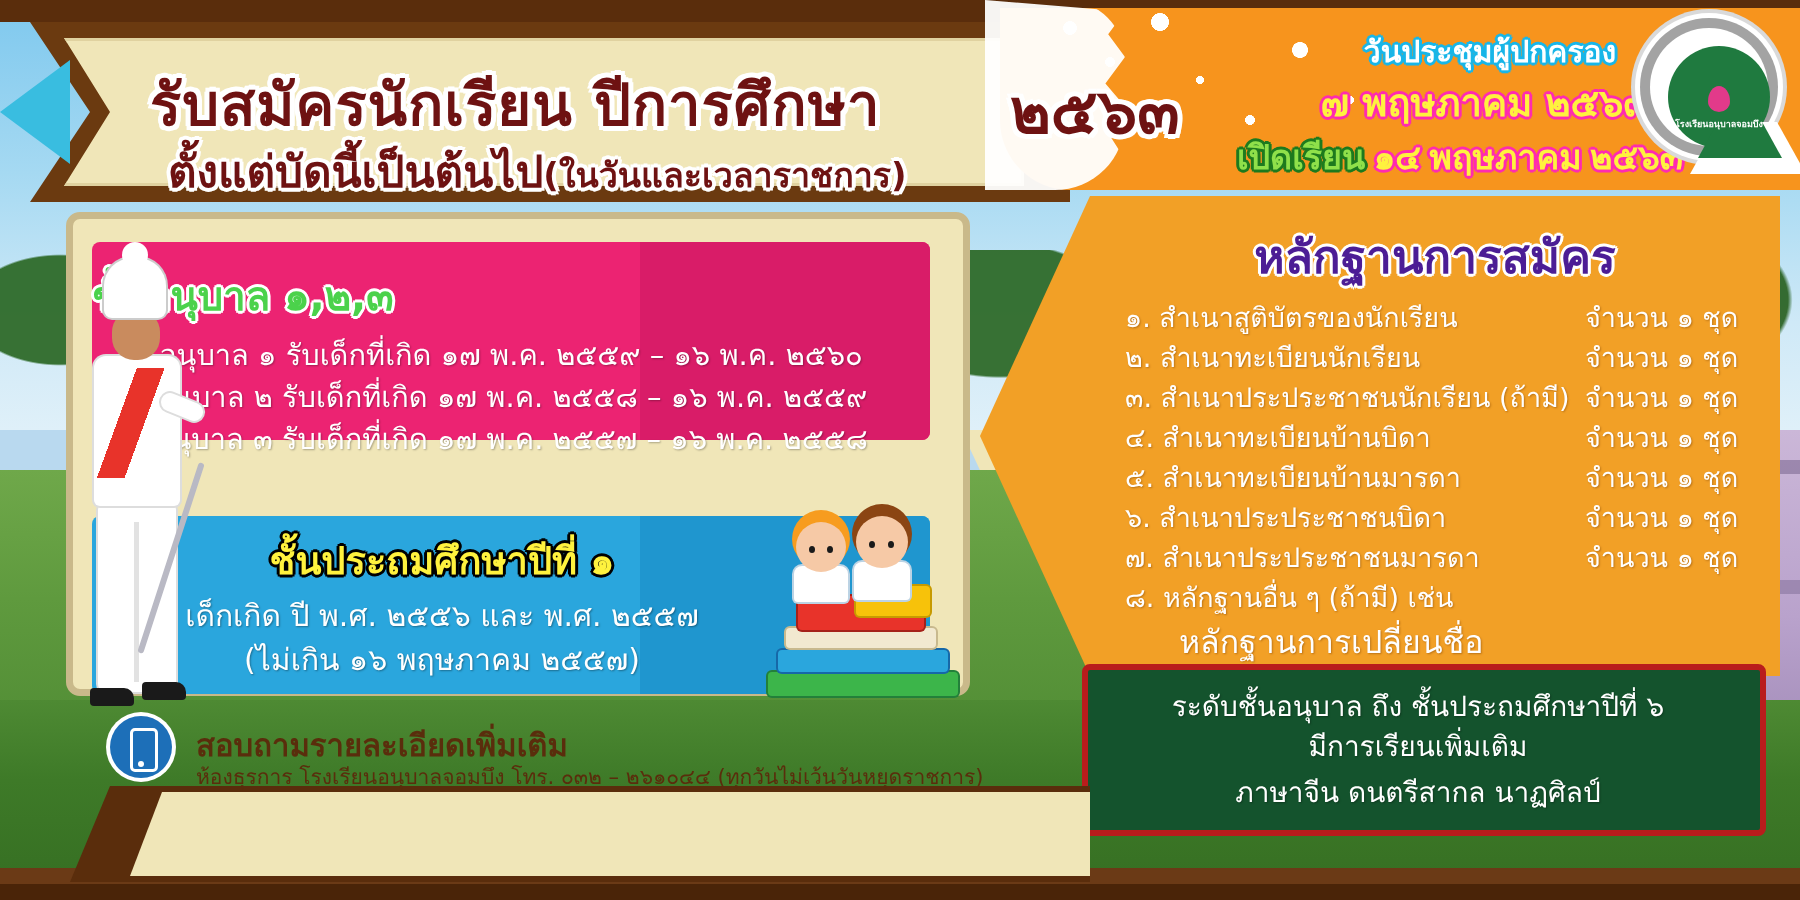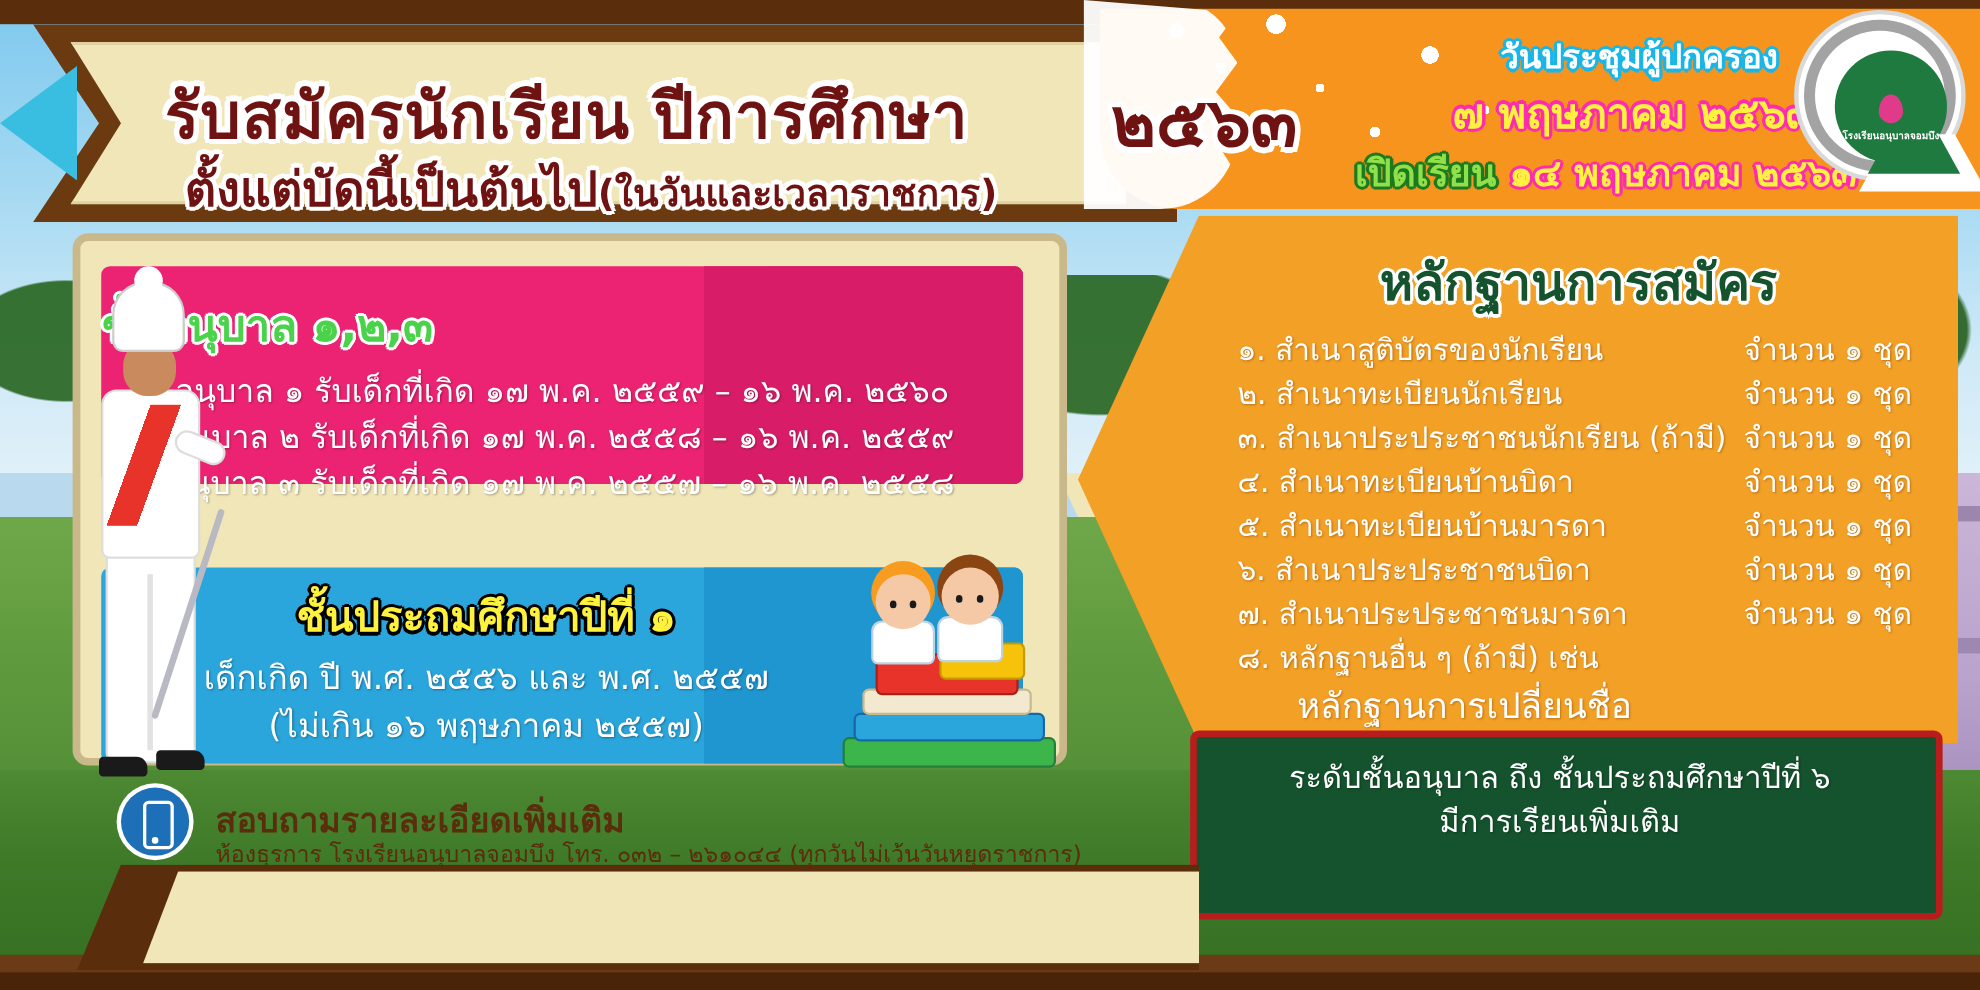--- a/index.html
+++ b/index.html
@@ -82,21 +82,21 @@
     font-size:30px;font-weight:bold;color:#ffffff;white-space:nowrap;
     text-shadow:-2px -2px 0 #19b6e8,2px -2px 0 #19b6e8,-2px 2px 0 #19b6e8,2px 2px 0 #19b6e8,
       0 -3px 0 #19b6e8,0 3px 0 #19b6e8,-3px 0 0 #19b6e8,3px 0 0 #19b6e8;}
   .sp-l2{position:absolute;left:1250px;top:72px;width:470px;text-align:center;
     font-size:38px;font-weight:bold;color:#fff23e;white-space:nowrap;
     text-shadow:-2px -2px 0 #ff2bb0,2px -2px 0 #ff2bb0,-2px 2px 0 #ff2bb0,2px 2px 0 #ff2bb0,
       0 -3px 0 #ff2bb0,0 3px 0 #ff2bb0,-3px 0 0 #ff2bb0,3px 0 0 #ff2bb0;}
   .sp-l3{position:absolute;left:1190px;top:130px;width:540px;text-align:center;
     font-size:34px;font-weight:bold;color:#fff23e;white-space:nowrap;
     text-shadow:-2px -2px 0 #ff2bb0,2px -2px 0 #ff2bb0,-2px 2px 0 #ff2bb0,2px 2px 0 #ff2bb0,
-      0 -3px 0 #ff2bb0,0 3px 0 #ff2bb0,-3px 0 0 #ff2bb0,3px 0 0 #ff2bb0;}
+      0 -3px 0 #ff2bb0,0 3px 0 #ff2bb0,-3px 0 0 #ff2bb0,3px 0 0 #ff2bb0;font-family:Liberation Serif, serif;}
   .sp-l3 .green{color:#8fe04a;
     text-shadow:-2px -2px 0 #1e7a1e,2px -2px 0 #1e7a1e,-2px 2px 0 #1e7a1e,2px 2px 0 #1e7a1e,
       0 -3px 0 #1e7a1e,0 3px 0 #1e7a1e,-3px 0 0 #1e7a1e,3px 0 0 #1e7a1e;}
 
   
   .logo{position:absolute;left:1640px;top:18px;width:138px;height:138px;border-radius:50%;
     background:#a3a3a3;box-shadow:0 0 0 5px #fff,0 0 0 9px #d9d9d9;}
   .logo-inner{position:absolute;left:10px;top:10px;width:118px;height:118px;border-radius:50%;
     background:#ffffff;}
   .logo-core{position:absolute;left:18px;top:18px;width:102px;height:102px;border-radius:50%;
@@ -180,21 +180,21 @@
     transform:rotate(18deg);border-radius:3px;}
   .boy-arm{position:absolute;left:100px;top:140px;width:44px;height:18px;background:#fff;border-radius:9px;
     box-shadow:0 0 0 2px #ddd;transform:rotate(22deg);}
 
   
   .hex{position:absolute;left:980px;top:196px;width:800px;height:480px;background:#f2a026;
     clip-path:polygon(110px 0,800px 0,800px 480px,110px 480px,0 240px);}
   .hex-edge{position:absolute;left:964px;top:188px;width:828px;height:496px;background:#f0e6b8;
     clip-path:polygon(116px 0,828px 0,828px 496px,116px 496px,0 248px);z-index:-1;}
   .hex h2{position:absolute;left:110px;top:24px;width:690px;text-align:center;margin:0;
-    font-size:46px;font-weight:bold;color:#14532d;
+    font-size:46px;font-weight:bold;color:#4c1d95;
     text-shadow:-2px -2px 0 #fff,2px -2px 0 #fff,-2px 2px 0 #fff,2px 2px 0 #fff,
       0 -3px 0 #fff,0 3px 0 #fff,-3px 0 0 #fff,3px 0 0 #fff;}
   .doclist{position:absolute;left:145px;top:100px;width:650px;}
   .docrow{display:flex;align-items:baseline;height:40px;font-size:27px;color:#fff;
     text-shadow:1px 1px 2px rgba(120,60,0,.45);white-space:nowrap;}
   .docrow .t{flex:1;}
   .docrow .q{width:190px;}
   .docsub{font-size:32px;color:#fff;text-shadow:1px 1px 2px rgba(120,60,0,.45);
     white-space:nowrap;height:40px;padding-left:54px;}
 
@@ -351,20 +351,21 @@
         <span class="t">๘. หลักฐานอื่น ๆ (ถ้ามี)  เช่น</span>
         <span class="q"></span>
       </div>
       <div class="docsub">หลักฐานการเปลี่ยนชื่อ</div>
     </div>
   </div>
 
   <div class="green-panel">
     <div class="g g1">ระดับชั้นอนุบาล ถึง  ชั้นประถมศึกษาปีที่ ๖</div>
     <div class="g g2">มีการเรียนเพิ่มเติม</div>
+    <div class="g g3">ภาษาจีน   ดนตรีสากล    นาฏศิลป์</div>
   </div>
 
   <div class="footer">
     <div class="footer-in"></div>
   </div>
   <div class="phone-badge">
     <div class="phone-glyph"></div>
   </div>
   <div class="f-l1">สอบถามรายละเอียดเพิ่มเติม</div>
   <div class="f-l2">ห้องธุรการ  โรงเรียนอนุบาลจอมบึง  โทร. ๐๓๒ – ๒๖๑๐๔๔ (ทุกวันไม่เว้นวันหยุดราชการ)</div>

